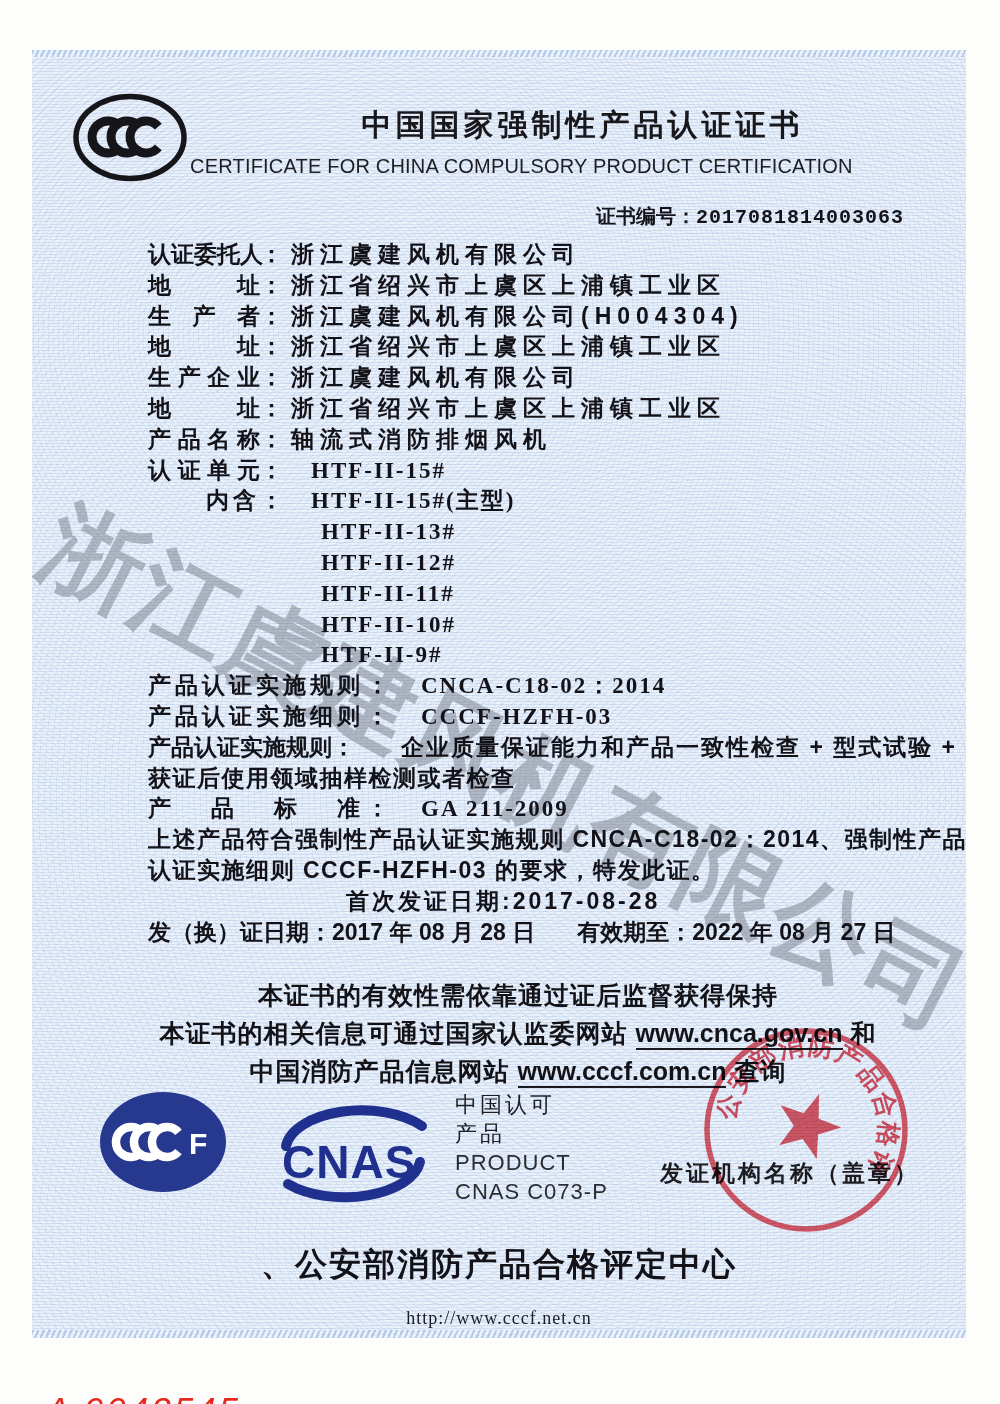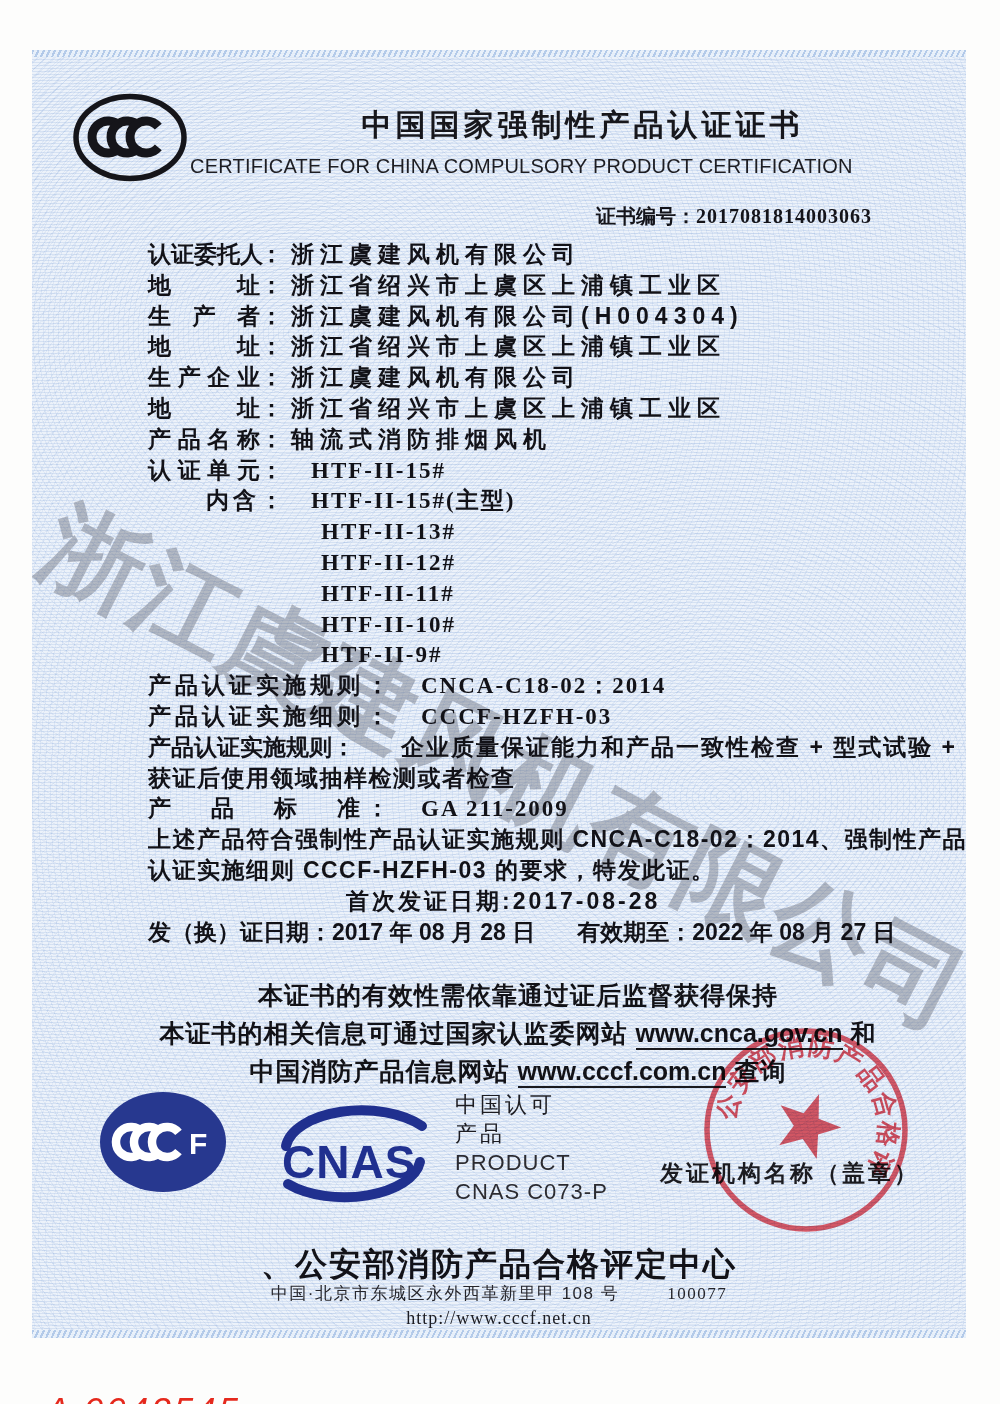--- a/index.html
+++ b/index.html
@@ -19,21 +19,21 @@
   .paper::before{top:0;}
   .paper::after{bottom:0;height:8px;}
   .wm{position:absolute;left:48px;top:428px;z-index:1;white-space:nowrap;
     font-size:100px;font-weight:700;letter-spacing:2px;color:rgba(108,114,126,.45);
     transform:rotate(27deg);transform-origin:0 0;pointer-events:none;}
   .hdr-title{position:absolute;left:225px;top:105px;width:715px;text-align:center;z-index:2;
     font-size:30px;font-weight:700;letter-spacing:4px;color:#17171c;}
   .hdr-sub{position:absolute;left:190px;top:155px;width:785px;text-align:left;z-index:2;
     font-size:20px;color:#1d1d22;letter-spacing:0.2px;}
   .certno{position:absolute;left:596px;top:203px;z-index:2;font-size:20px;font-weight:600;color:#14141a;}
-  .certno .num{font-family:Liberation Serif, serif;font-weight:600;letter-spacing:1px;}
+  .certno .num{font-family:Liberation Mono, monospace;font-weight:600;letter-spacing:1px;}
   .ccclogo{position:absolute;left:72px;top:93px;z-index:2;}
   
   .fields{position:absolute;left:148px;top:239px;width:726px;z-index:2;color:#121218;}
   .bl{height:30.8px;line-height:30.8px;font-size:23px;font-weight:600;white-space:nowrap;}
   .flabel{display:inline-block;width:112px;text-align:justify;text-align-last:justify;vertical-align:top;}
   .ilabel{display:inline-block;width:112px;text-align:right;letter-spacing:4px;vertical-align:top;}
   .colon{display:inline-block;}
   .fvalue{letter-spacing:6px;margin-left:8px;}
   .lat{font-family:"Liberation Serif",serif;letter-spacing:2px;font-weight:600;margin-left:28px;}
   .indent{padding-left:145px;}
@@ -148,18 +148,15 @@
     <circle cx="108" cy="108" r="99" fill="none" stroke="#e0404e" stroke-width="5.5" opacity="0.95"></circle>
     <g transform="rotate(20 108 108)">
       <text font-size="25" font-weight="bold" fill="#df3f4d" letter-spacing="2" font-family="Liberation Sans, sans-serif">
         <textPath href="#ringp" startOffset="2">公安部消防产品合格评定中心</textPath>
       </text>
       <path transform="translate(108,104) scale(0.85)" d="M0,-40 L9.4,-12.9 L38,-12.4 L15.2,4.9 L23.5,32.4 L0,16 L-23.5,32.4 L-15.2,4.9 L-38,-12.4 L-9.4,-12.9 Z" fill="#dd3d4b" opacity="0.95"></path>
     </g>
   </svg>
 
   <div class="f-org">、公安部消防产品合格评定中心</div>
-  <div class="f-addr">
-    <span>中国·北京市东城区永外西革新里甲 108 号</span><span class="pc">100077</span>
-  </div>
   <div class="f-web">http://www.cccf.net.cn</div>
   <div class="serial">A 0043545</div>
 </div>
 
 </body></html>

